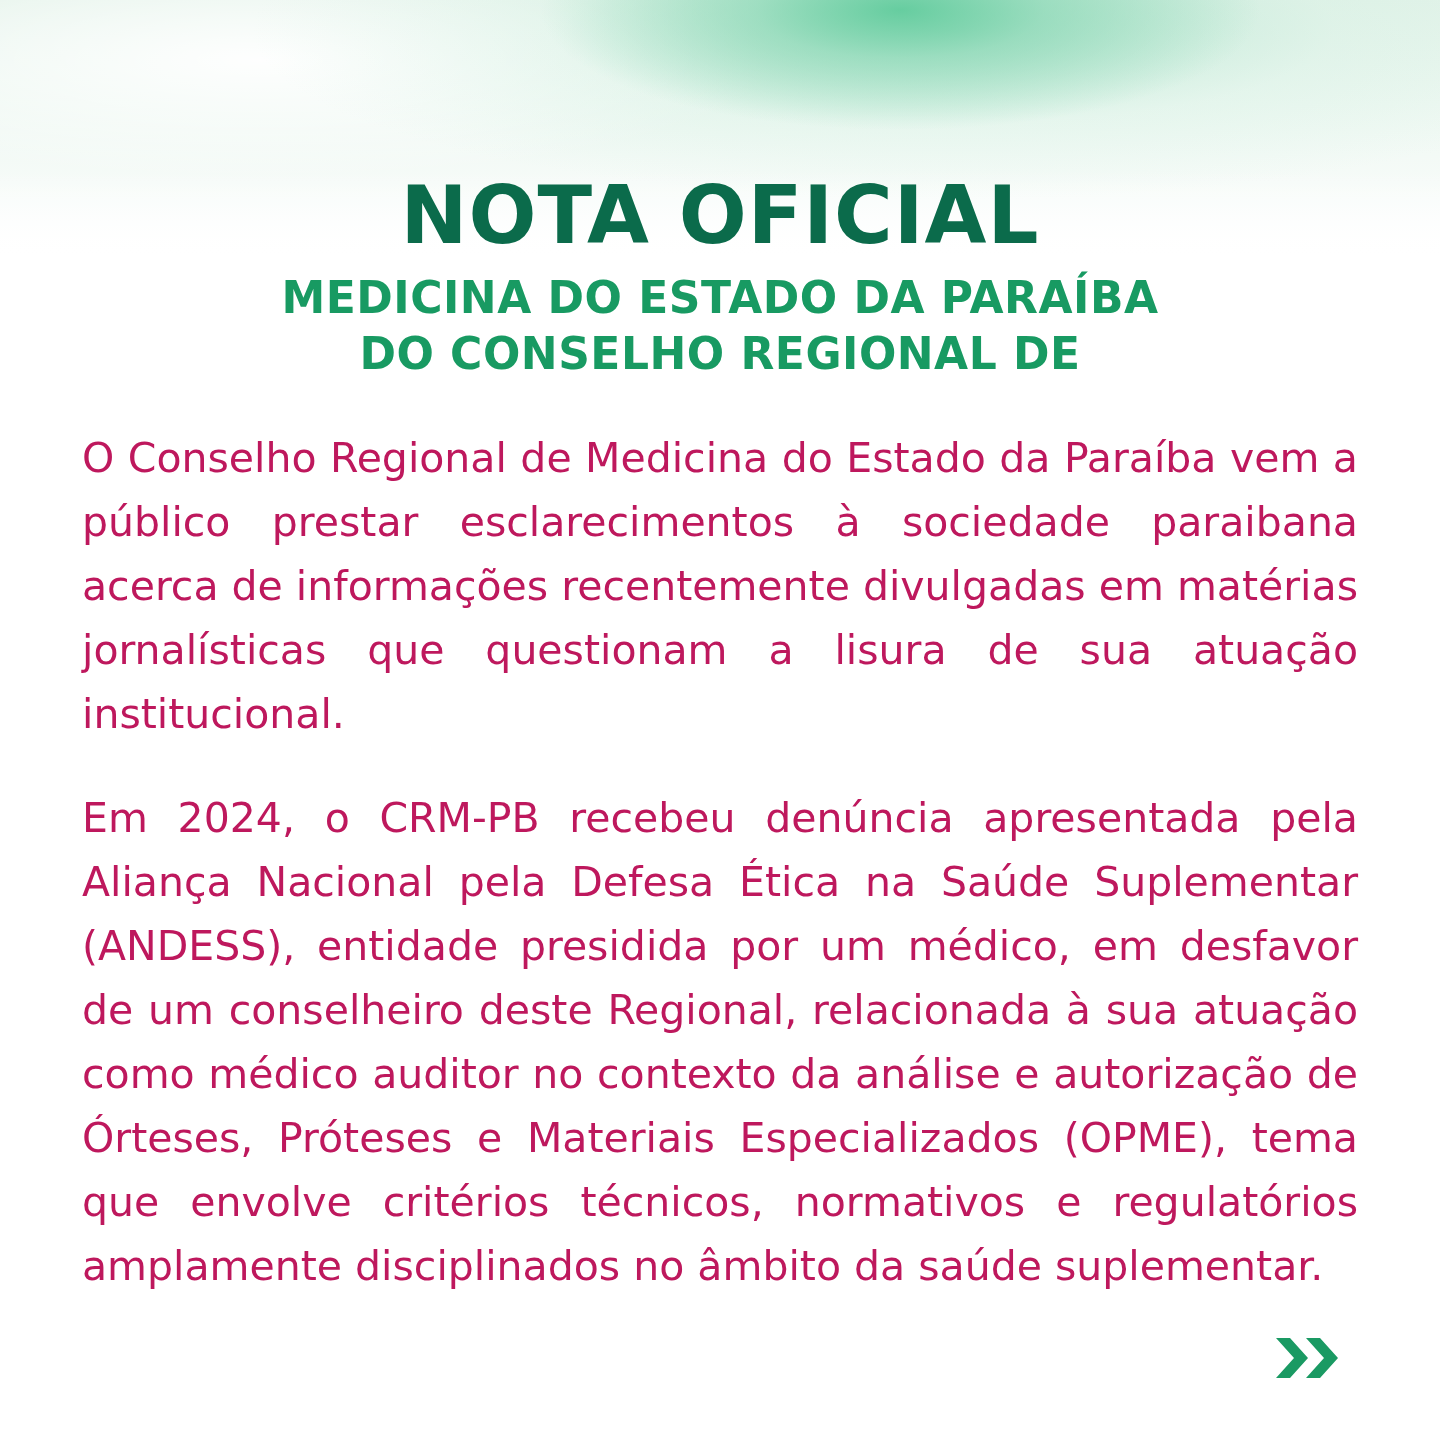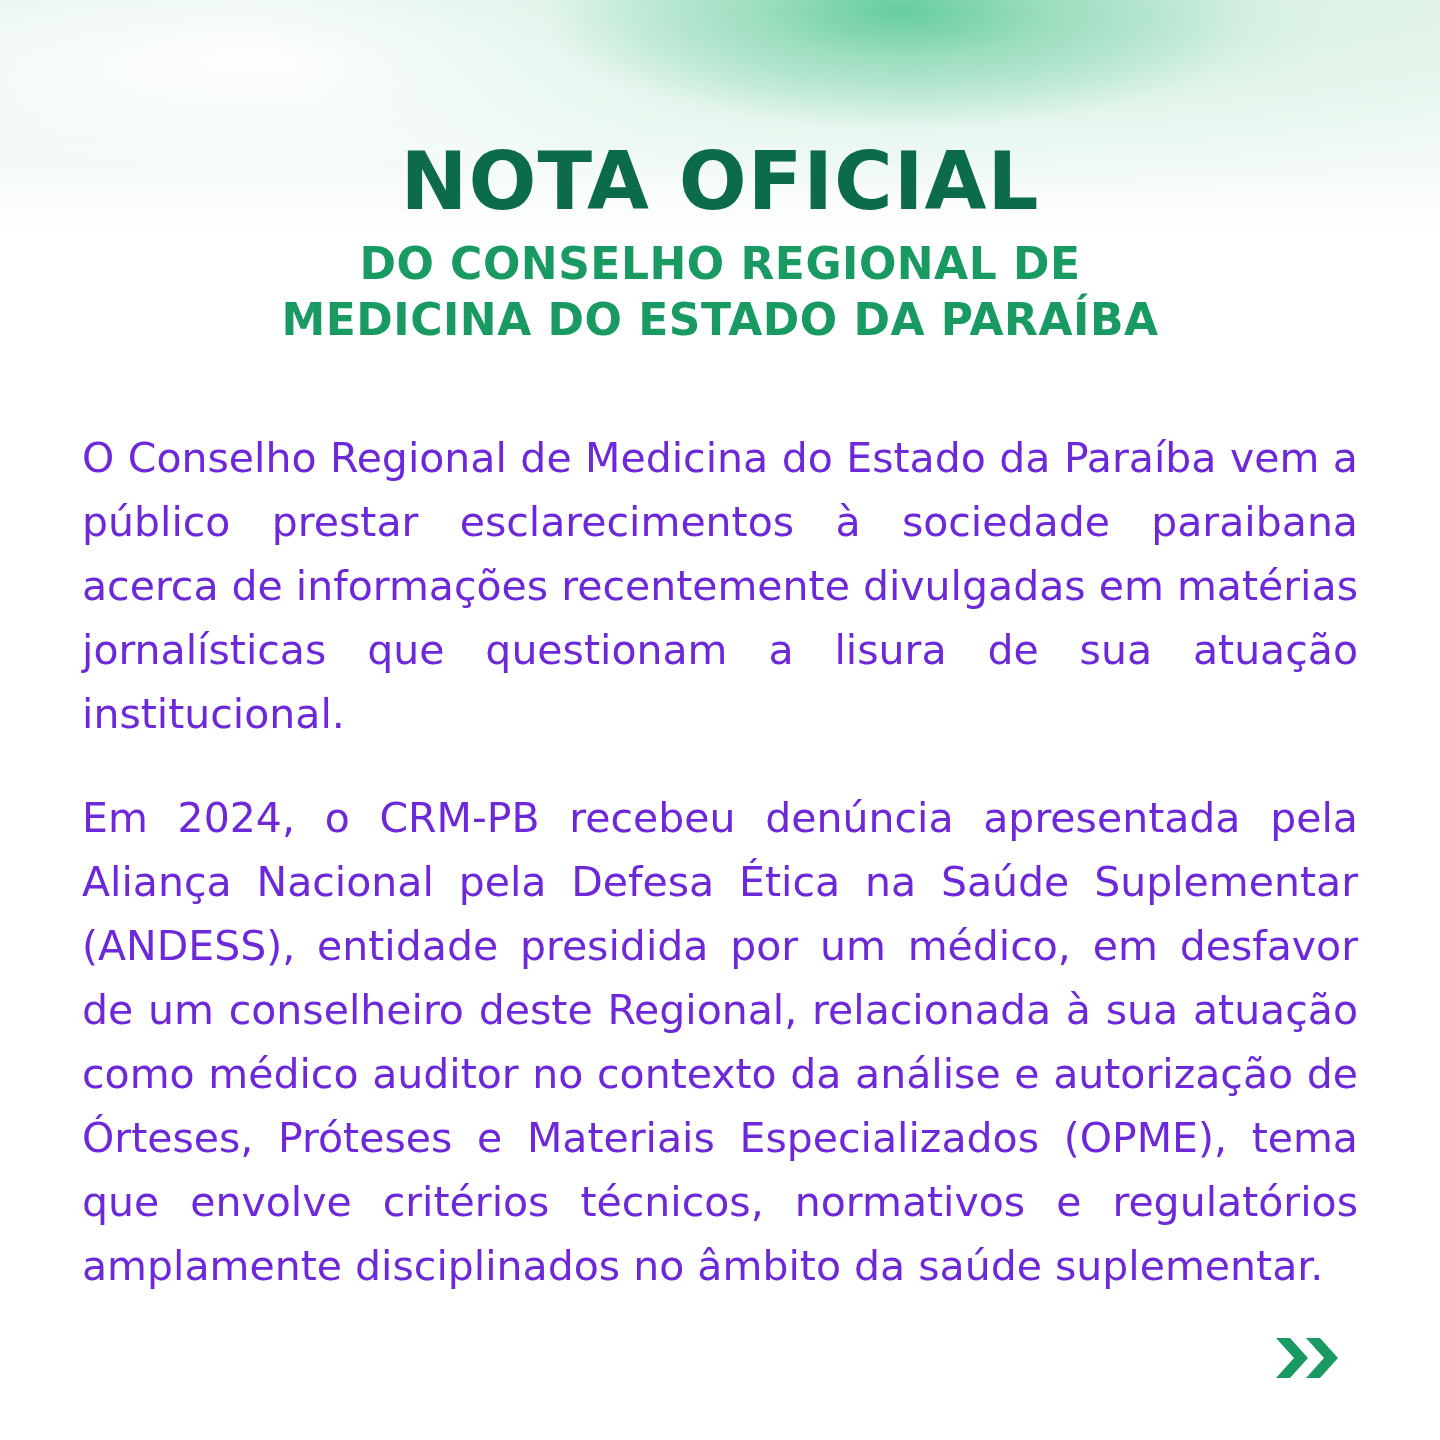--- a/index.html
+++ b/index.html
@@ -29,21 +29,21 @@
     .bg-blob::after {
       content: "";
       position: absolute;
       left: 0; right: 0; bottom: 0;
       height: 90px;
       background: linear-gradient(180deg, rgba(255,255,255,0) 0%, #ffffff 100%);
     }
     .header {
       position: absolute;
       left: 0; right: 0;
-      top: 134px;
+      top: 168px;
       text-align: center;
     }
     .title {
       margin: 0;
       font-family: "DejaVu Sans", sans-serif;
       font-weight: bold;
       font-size: 80px;
       line-height: 96px;
       color: #0b6b4b;
       letter-spacing: 1px;
@@ -55,21 +55,21 @@
       font-size: 44px;
       line-height: 56px;
       color: #189a62;
       letter-spacing: 0.5px;
     }
     .content {
       position: absolute;
       left: 82px;
       width: 1276px;
       top: 426px;
-      color: #6d28d9;
+      color: #be185d;
       font-family: "DejaVu Sans", sans-serif;
       font-size: 41px;
       line-height: 64px;
       text-align: justify;
       text-align-last: auto;
     }
     .content p {
       margin: 0;
     }
     .content p + p {
@@ -85,22 +85,22 @@
     }
   </style>
 </head>
 <body>
 
 <div class="bg-blob"></div>
 
 <div class="header">
   <h1 class="title">NOTA OFICIAL</h1>
   <div class="subtitle">
+    <div>MEDICINA DO ESTADO DA PARAÍBA</div>
     <div>DO CONSELHO REGIONAL DE</div>
-    <div>MEDICINA DO ESTADO DA PARAÍBA</div>
   </div>
 </div>
 
 <div class="content">
   <p>O Conselho Regional de Medicina do Estado da Paraíba vem a público prestar esclarecimentos à sociedade paraibana acerca de informações recentemente divulgadas em matérias jornalísticas que questionam a lisura de sua atuação institucional.</p>
   <p>Em 2024, o CRM-PB recebeu denúncia apresentada pela Aliança Nacional pela Defesa Ética na Saúde Suplementar (ANDESS), entidade presidida por um médico, em desfavor de um conselheiro deste Regional, relacionada à sua atuação como médico auditor no contexto da análise e autorização de Órteses, Próteses e Materiais Especializados (OPME), tema que envolve critérios técnicos, normativos e regulatórios amplamente disciplinados no âmbito da saúde suplementar.</p>
 </div>
 
 <div class="next-arrow">
   <svg width="70" height="48" viewBox="0 0 70 48">

